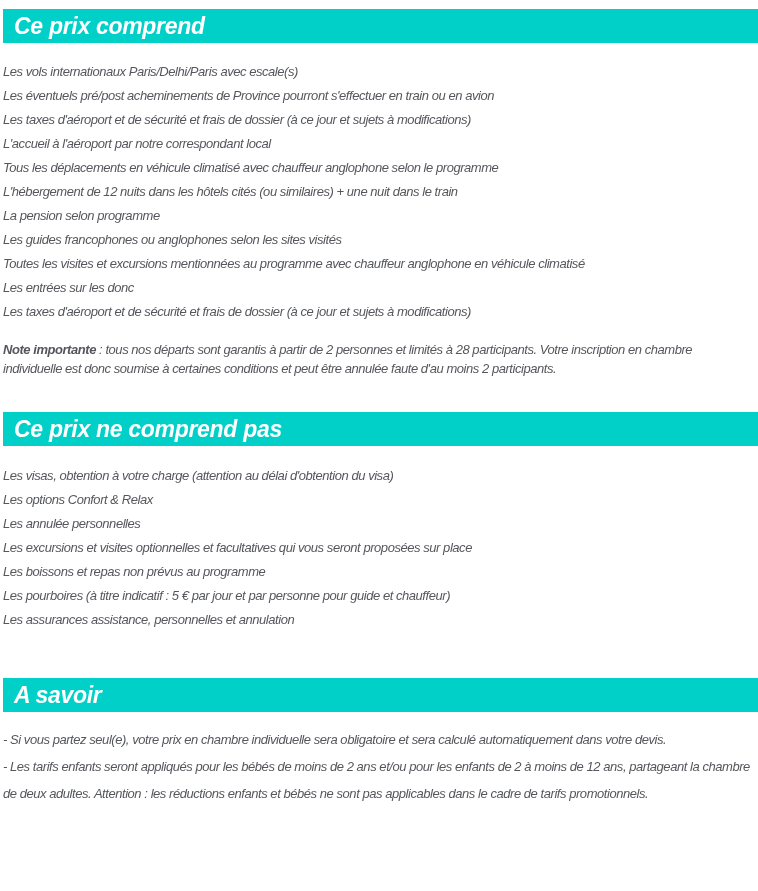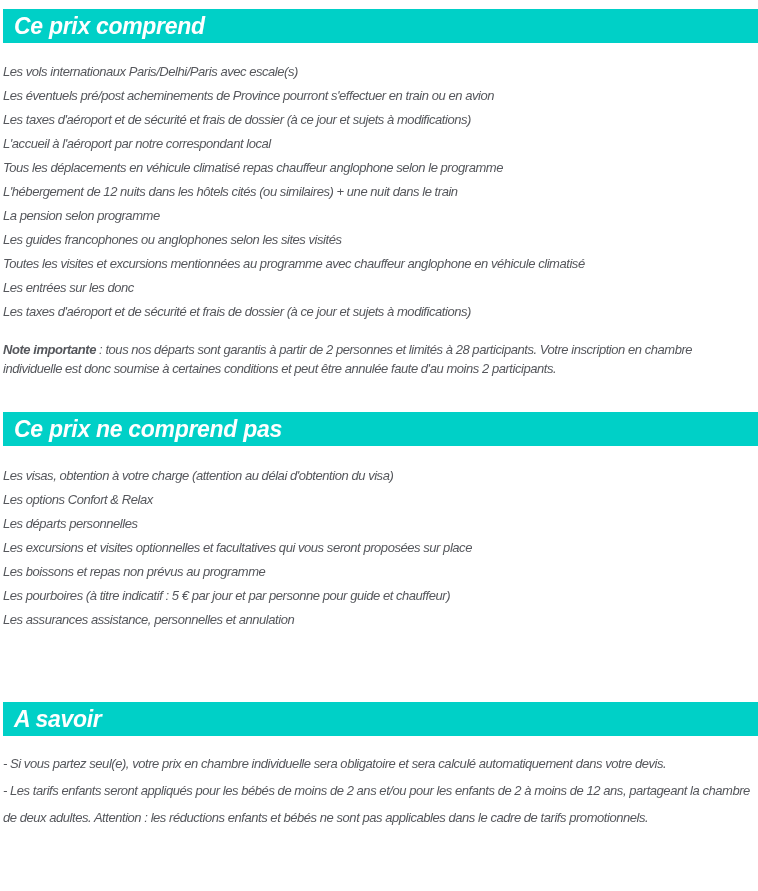--- a/index.html
+++ b/index.html
@@ -41,39 +41,39 @@
     letter-spacing:-0.45px;
   }
   .line{line-height:24px;}
   .note{margin:16px 0 0 0;line-height:19px;max-width:751px;}
   .note .note-label{font-weight:bold;}
   .para{margin:0;line-height:27px;max-width:752px;}
   .bar-included{margin-top:9px;}
   .content-included{margin-top:17px;}
   .bar-notincluded{margin-top:34px;}
   .content-notincluded{margin-top:18px;}
-  .bar-know{margin-top:70px;}
+  .bar-know{margin-top:46px;}
   .content-know{margin-top:14px;}
 </style>
 </head>
 <body>
 
 <div class="page">
 
   <section>
     <div class="bar bar-included">
       <span class="bar-title">Ce prix comprend</span>
     </div>
     <div class="content content-included">
       <div>
           <div class="line">Les vols internationaux Paris/Delhi/Paris avec escale(s)</div>
           <div class="line">Les éventuels pré/post acheminements de Province pourront s'effectuer en train ou en avion</div>
           <div class="line">Les taxes d'aéroport et de sécurité et frais de dossier (à ce jour et sujets à modifications)</div>
           <div class="line">L'accueil à l'aéroport par notre correspondant local</div>
-          <div class="line">Tous les déplacements en véhicule climatisé repas chauffeur anglophone selon le programme</div>
+          <div class="line">Tous les déplacements en véhicule climatisé avec chauffeur anglophone selon le programme</div>
           <div class="line">L'hébergement de 12 nuits dans les hôtels cités (ou similaires) + une nuit dans le train</div>
           <div class="line">La pension selon programme</div>
           <div class="line">Les guides francophones ou anglophones selon les sites visités</div>
           <div class="line">Toutes les visites et excursions mentionnées au programme avec chauffeur anglophone en véhicule climatisé</div>
           <div class="line">Les entrées sur les donc</div>
           <div class="line">Les taxes d'aéroport et de sécurité et frais de dossier (à ce jour et sujets à modifications)</div>
         </div>
       <p class="note">
         <strong class="note-label">Note importante</strong><span> : tous nos départs sont garantis à partir de 2 personnes et limités à 28 participants. Votre inscription en chambre individuelle est donc soumise à certaines conditions et peut être annulée faute d'au moins 2 participants.</span>
       </p>
@@ -81,21 +81,21 @@
   </section>
 
   <section>
     <div class="bar bar-notincluded">
       <span class="bar-title">Ce prix ne comprend pas</span>
     </div>
     <div class="content content-notincluded">
       <div>
           <div class="line">Les visas, obtention à votre charge (attention au délai d'obtention du visa)</div>
           <div class="line">Les options Confort &amp; Relax</div>
-          <div class="line">Les départs personnelles</div>
+          <div class="line">Les annulée personnelles</div>
           <div class="line">Les excursions et visites optionnelles et facultatives qui vous seront proposées sur place</div>
           <div class="line">Les boissons et repas non prévus au programme</div>
           <div class="line">Les pourboires (à titre indicatif : 5 € par jour et par personne pour guide et chauffeur)</div>
           <div class="line">Les assurances assistance, personnelles et annulation</div>
         </div>
     </div>
   </section>
 
   <section>
     <div class="bar bar-know">

